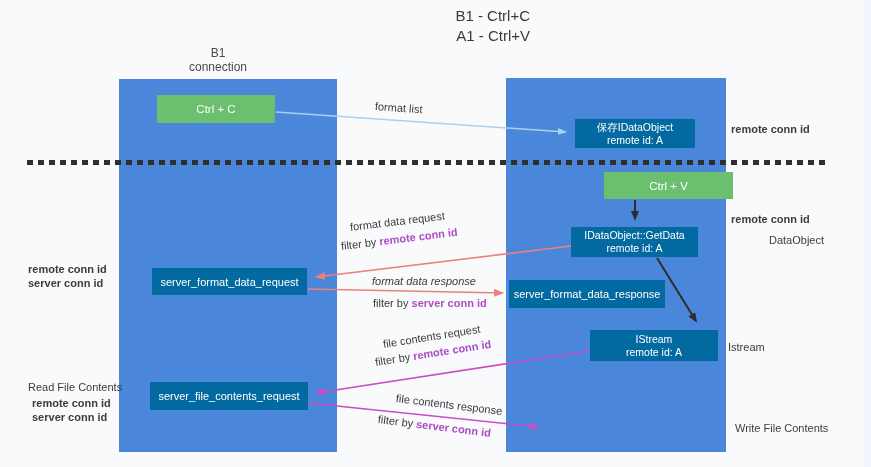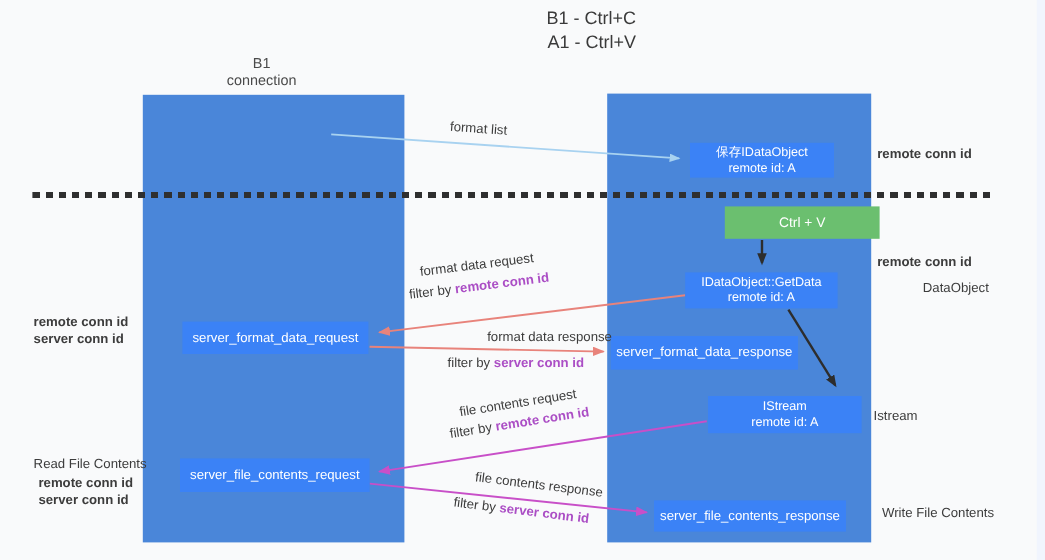--- a/index.html
+++ b/index.html
@@ -5,21 +5,21 @@
   * { margin:0; padding:0; box-sizing:border-box; }
   html,body { background:#f9fafb; }
   body { font-family:"Liberation Sans", sans-serif; }
   .stage { position:relative; width:871px; height:467px; background:#f9fafb; overflow:hidden; }
   .abs { position:absolute; }
   .title { left:330px; top:6px; width:200px; text-align:right; font-size:15px; line-height:20px; color:#3a3a3a; }
   .col-header { top:46px; width:100px; text-align:center; font-size:12px; line-height:14px; color:#4a4a4a; }
   .lane { background:#4a86d9; }
   .node { display:flex; flex-direction:column; align-items:center; justify-content:center; color:#ffffff; text-align:center; }
   .green { background:#6bbf6f; font-size:11.5px; }
-  .orange { background:#3b82f6; font-size:11px; }
+  .orange { background:#0369a1; font-size:11px; }
   .orange.two-line { font-size:10.5px; line-height:13px; }
   .dashed-line { left:27px; top:160px; width:803px; height:5px;
     background:repeating-linear-gradient(90deg,#2f2f2f 0 6px, transparent 6px 11px); }
   .edge-label { font-size:11px; color:#3c3c3c; white-space:nowrap; transform-origin:left center; }
   .purple { color:#ab4ec5; font-weight:bold; }
   .greentxt { color:#4cae54; font-weight:bold; }
   .side-label { font-size:11px; white-space:nowrap; color:#3c3c3c; }
   .side-label.bold { font-weight:bold; }
   svg.arrows { position:absolute; left:0; top:0; pointer-events:none; }
   .right-strip { right:0; top:0; width:7px; height:467px; background:#f1f5fe; }
@@ -63,20 +63,23 @@
     </defs>
     <line x1="276" y1="112" x2="566" y2="132" stroke="#a8d2f0" stroke-width="1.5" marker-end="url(#m-blue)"></line>
     <line x1="635" y1="200" x2="635" y2="219" stroke="#2d2d2d" stroke-width="2" marker-end="url(#m-black)"></line>
     <line x1="657" y1="258" x2="696" y2="321" stroke="#2d2d2d" stroke-width="2" marker-end="url(#m-black)"></line>
     <line x1="571" y1="246" x2="316" y2="277" stroke="#e8837b" stroke-width="1.6" marker-end="url(#m-salmon)"></line>
     <line x1="308" y1="289" x2="503" y2="293" stroke="#e8837b" stroke-width="1.6" marker-end="url(#m-salmon)"></line>
     <line x1="589" y1="351" x2="316" y2="393" stroke="#c84fc8" stroke-width="1.6" marker-end="url(#m-magenta)"></line>
     <line x1="308" y1="403" x2="539" y2="427" stroke="#c84fc8" stroke-width="1.6" marker-end="url(#m-magenta)"></line>
   </svg>
 
+  <div class="abs node green" style="left:157px; top:95px; width:118px; height:28px;">
+    <span>Ctrl + C</span>
+  </div>
   <div class="abs node green" style="left:604px; top:172px; width:129px; height:27px;">
     <span>Ctrl + V</span>
   </div>
 
   <div class="abs node orange two-line" style="left:575px; top:119px; width:120px; height:29px;">
     <span>保存IDataObject</span>
     <span>remote id: A</span>
   </div>
 
   <div class="abs node orange two-line" style="left:571px; top:227px; width:127px; height:30px;">
@@ -94,32 +97,29 @@
 
   <div class="abs node orange two-line" style="left:590px; top:330px; width:128px; height:31px;">
     <span>IStream</span>
     <span>remote id: A</span>
   </div>
 
   <div class="abs node orange" style="left:150px; top:382px; width:158px; height:28px;">
     <span>server_file_contents_request</span>
   </div>
 
-  <div class="abs node orange" style="left:545px; top:417px; width:160px; height:26px;">
-    <span>server_file_contents_response</span>
-  </div>
 
   <div class="abs edge-label" style="left:375px; top:100px; transform:rotate(4deg);">format list</div>
 
   <div class="abs edge-label" style="left:350px; top:221px; transform:rotate(-7deg);">format data request</div>
   <div class="abs edge-label" style="left:341px; top:240px; transform:rotate(-7deg);">
     <span>filter by </span><span class="purple">remote conn id</span>
   </div>
 
-  <div class="abs edge-label" style="left:406px; top:275px;">format data response</div>
+  <div class="abs edge-label" style="left:372px; top:275px;font-style:italic;">format data response</div>
   <div class="abs edge-label" style="left:373px; top:297px;">
     <span>filter by </span><span class="purple">server conn id</span>
   </div>
 
   <div class="abs edge-label" style="left:383px; top:338px; transform:rotate(-9deg);">file contents request</div>
   <div class="abs edge-label" style="left:375px; top:356px; transform:rotate(-9deg);">
     <span>filter by </span><span class="purple">remote conn id</span>
   </div>
 
   <div class="abs edge-label" style="left:396px; top:392px; transform:rotate(7deg);">file contents response</div>

